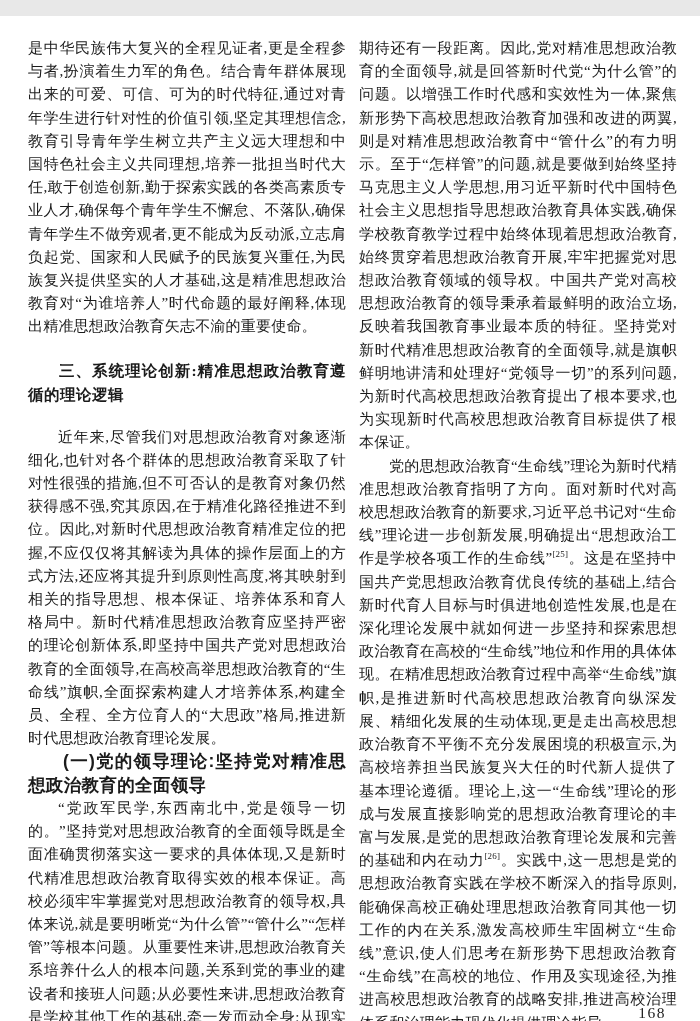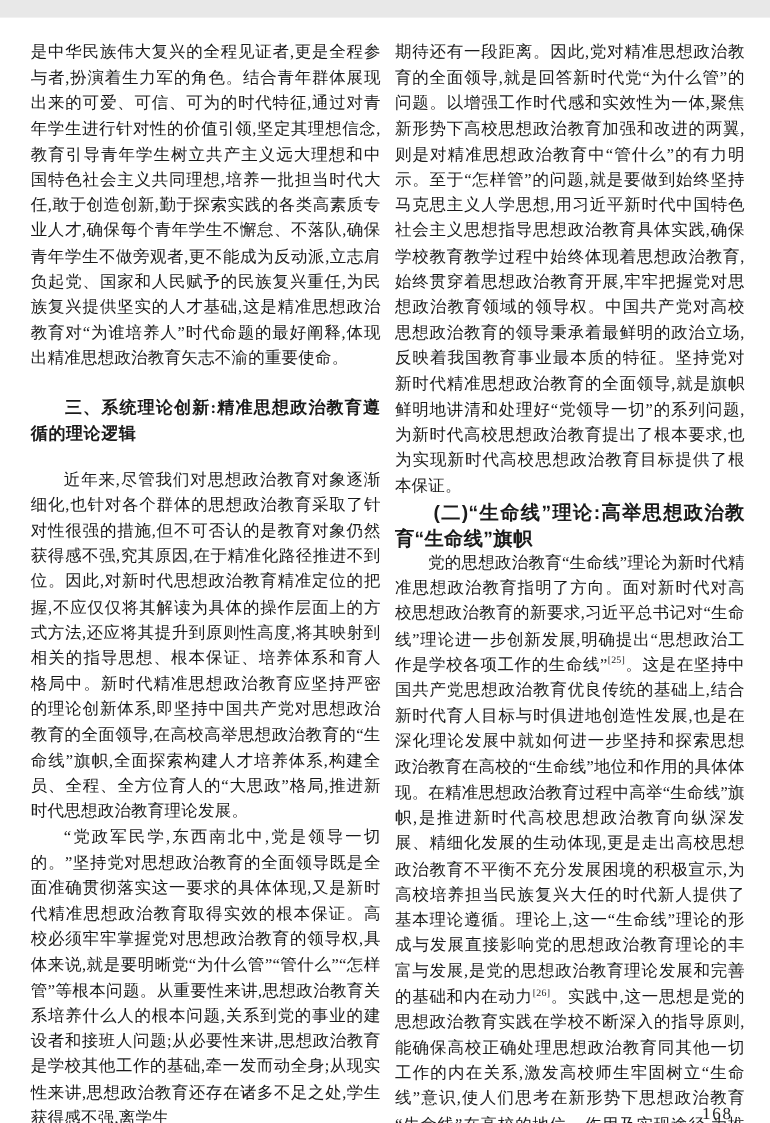--- a/index.html
+++ b/index.html
@@ -74,28 +74,28 @@
 <div class="page">
   <div class="columns">
 
     <div class="col">
       <p class="body cont">是中华民族伟大复兴的全程见证者,更是全程参与者,扮演着生力军的角色。结合青年群体展现出来的可爱、可信、可为的时代特征,通过对青年学生进行针对性的价值引领,坚定其理想信念,教育引导青年学生树立共产主义远大理想和中国特色社会主义共同理想,培养一批担当时代大任,敢于创造创新,勤于探索实践的各类高素质专业人才,确保每个青年学生不懈怠、不落队,确保青年学生不做旁观者,更不能成为反动派,立志肩负起党、国家和人民赋予的民族复兴重任,为民族复兴提供坚实的人才基础,这是精准思想政治教育对“为谁培养人”时代命题的最好阐释,体现出精准思想政治教育矢志不渝的重要使命。</p>
 
       <h2 class="section-heading">三、系统理论创新:精准思想政治教育遵循的理论逻辑</h2>
 
       <p class="body">近年来,尽管我们对思想政治教育对象逐渐细化,也针对各个群体的思想政治教育采取了针对性很强的措施,但不可否认的是教育对象仍然获得感不强,究其原因,在于精准化路径推进不到位。因此,对新时代思想政治教育精准定位的把握,不应仅仅将其解读为具体的操作层面上的方式方法,还应将其提升到原则性高度,将其映射到相关的指导思想、根本保证、培养体系和育人格局中。新时代精准思想政治教育应坚持严密的理论创新体系,即坚持中国共产党对思想政治教育的全面领导,在高校高举思想政治教育的“生命线”旗帜,全面探索构建人才培养体系,构建全员、全程、全方位育人的“大思政”格局,推进新时代思想政治教育理论发展。</p>
 
+      <h3 class="sub-heading">(一)党的领导理论:坚持党对精准思想政治教育的全面领导</h3>
 
       <p class="body">“党政军民学,东西南北中,党是领导一切的。”坚持党对思想政治教育的全面领导既是全面准确贯彻落实这一要求的具体体现,又是新时代精准思想政治教育取得实效的根本保证。高校必须牢牢掌握党对思想政治教育的领导权,具体来说,就是要明晰党“为什么管”“管什么”“怎样管”等根本问题。从重要性来讲,思想政治教育关系培养什么人的根本问题,关系到党的事业的建设者和接班人问题;从必要性来讲,思想政治教育是学校其他工作的基础,牵一发而动全身;从现实性来讲,思想政治教育还存在诸多不足之处,学生获得感不强,离学生</p>
     </div>
 
     <div class="col">
       <p class="body cont">期待还有一段距离。因此,党对精准思想政治教育的全面领导,就是回答新时代党“为什么管”的问题。以增强工作时代感和实效性为一体,聚焦新形势下高校思想政治教育加强和改进的两翼,则是对精准思想政治教育中“管什么”的有力明示。至于“怎样管”的问题,就是要做到始终坚持马克思主义人学思想,用习近平新时代中国特色社会主义思想指导思想政治教育具体实践,确保学校教育教学过程中始终体现着思想政治教育,始终贯穿着思想政治教育开展,牢牢把握党对思想政治教育领域的领导权。中国共产党对高校思想政治教育的领导秉承着最鲜明的政治立场,反映着我国教育事业最本质的特征。坚持党对新时代精准思想政治教育的全面领导,就是旗帜鲜明地讲清和处理好“党领导一切”的系列问题,为新时代高校思想政治教育提出了根本要求,也为实现新时代高校思想政治教育目标提供了根本保证。</p>
 
-      <h3 class="sub-heading">(二)“生命线”理论:高举思想政治教育“生命线”旗帜</h3>
 
       <p class="body"><span>党的思想政治教育“生命线”理论为新时代精准思想政治教育指明了方向。面对新时代对高校思想政治教育的新要求,习近平总书记对“生命线”理论进一步创新发展,明确提出“思想政治工作是学校各项工作的生命线”</span><sup class="ref">[25]</sup><span>。这是在坚持中国共产党思想政治教育优良传统的基础上,结合新时代育人目标与时俱进地创造性发展,也是在深化理论发展中就如何进一步坚持和探索思想政治教育在高校的“生命线”地位和作用的具体体现。在精准思想政治教育过程中高举“生命线”旗帜,是推进新时代高校思想政治教育向纵深发展、精细化发展的生动体现,更是走出高校思想政治教育不平衡不充分发展困境的积极宣示,为高校培养担当民族复兴大任的时代新人提供了基本理论遵循。理论上,这一“生命线”理论的形成与发展直接影响党的思想政治教育理论的丰富与发展,是党的思想政治教育理论发展和完善的基础和内在动力</span><sup class="ref">[26]</sup><span>。实践中,这一思想是党的思想政治教育实践在学校不断深入的指导原则,能确保高校正确处理思想政治教育同其他一切工作的内在关系,激发高校师生牢固树立“生命线”意识,使人们思考在新形势下思想政治教育“生命线”在高校的地位、作用及实现途径,为推进高校思想政治教育的战略安排,推进高校治理体系和治理能力现代化提供理论指导。</span></p>
     </div>
 
   </div>
 
   <div class="page-number">168</div>
 </div>
 
 </body></html>

